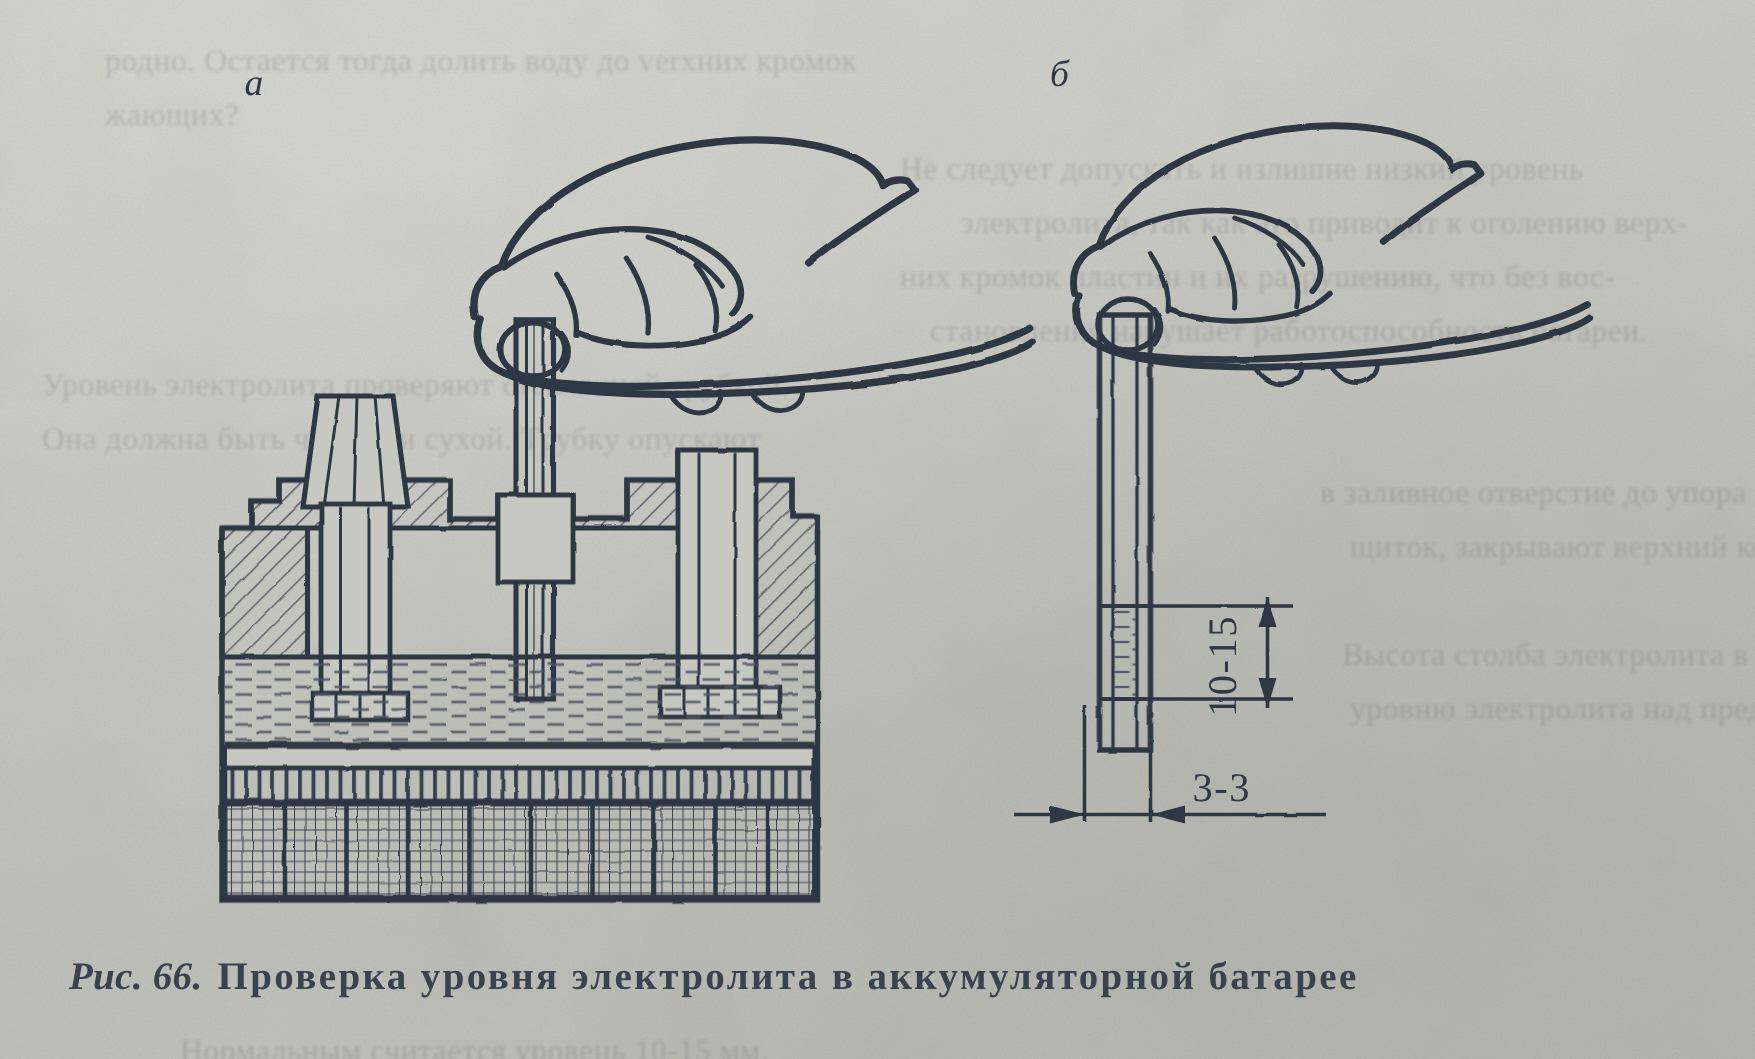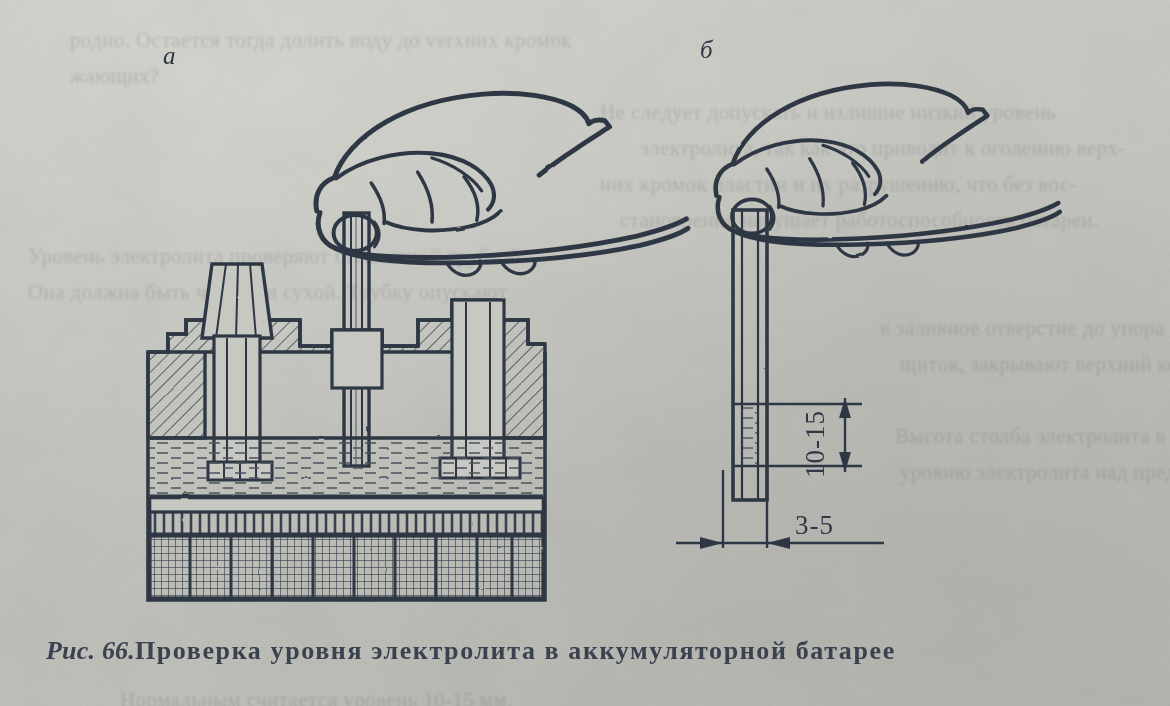--- a/index.html
+++ b/index.html
@@ -45,21 +45,21 @@
   #caption{
     position:absolute;
     left:46px; top:636px;
     width:1100px;
     color:#3a4250;
     font-size:26px;
     letter-spacing:.2px;
     white-space:nowrap;
     filter:blur(.25px);
   }
-  #caption .figno{font-style:italic;font-weight:600;}
+  #caption .figno{font-style:italic;font-weight:600;margin-right:10px;}
   #caption .ctext{font-weight:600;letter-spacing:1.6px;font-family:Liberation Serif, serif;}
 
   .lbl{
     position:absolute;
     color:#2f3744;
     font-style:italic;
     font-size:25px;
     filter:blur(.3px);
   }
   #lbl-a{left:163px;top:42px;}
@@ -295,17 +295,17 @@
       <path d="M723,543 L700,537 L700,549 Z" fill="#2f3744" stroke="none"></path>
       <path d="M767,543 L790,537 L790,549 Z" fill="#2f3744" stroke="none"></path>
     </g>
   </g>
 </svg>
 
 <div class="lbl" id="lbl-a">а</div>
 <div class="lbl" id="lbl-b">б</div>
 
 <div class="dimtxt" id="dim-vert">10-15</div>
-<div class="dimtxt" id="dim-horz">3-5</div>
+<div class="dimtxt" id="dim-horz">3-3</div>
 
 <div id="caption">
   <span class="figno">Рис. 66.</span><span class="ctext">Проверка уровня электролита в аккумуляторной батарее</span>
 </div>
 
 </body></html>

